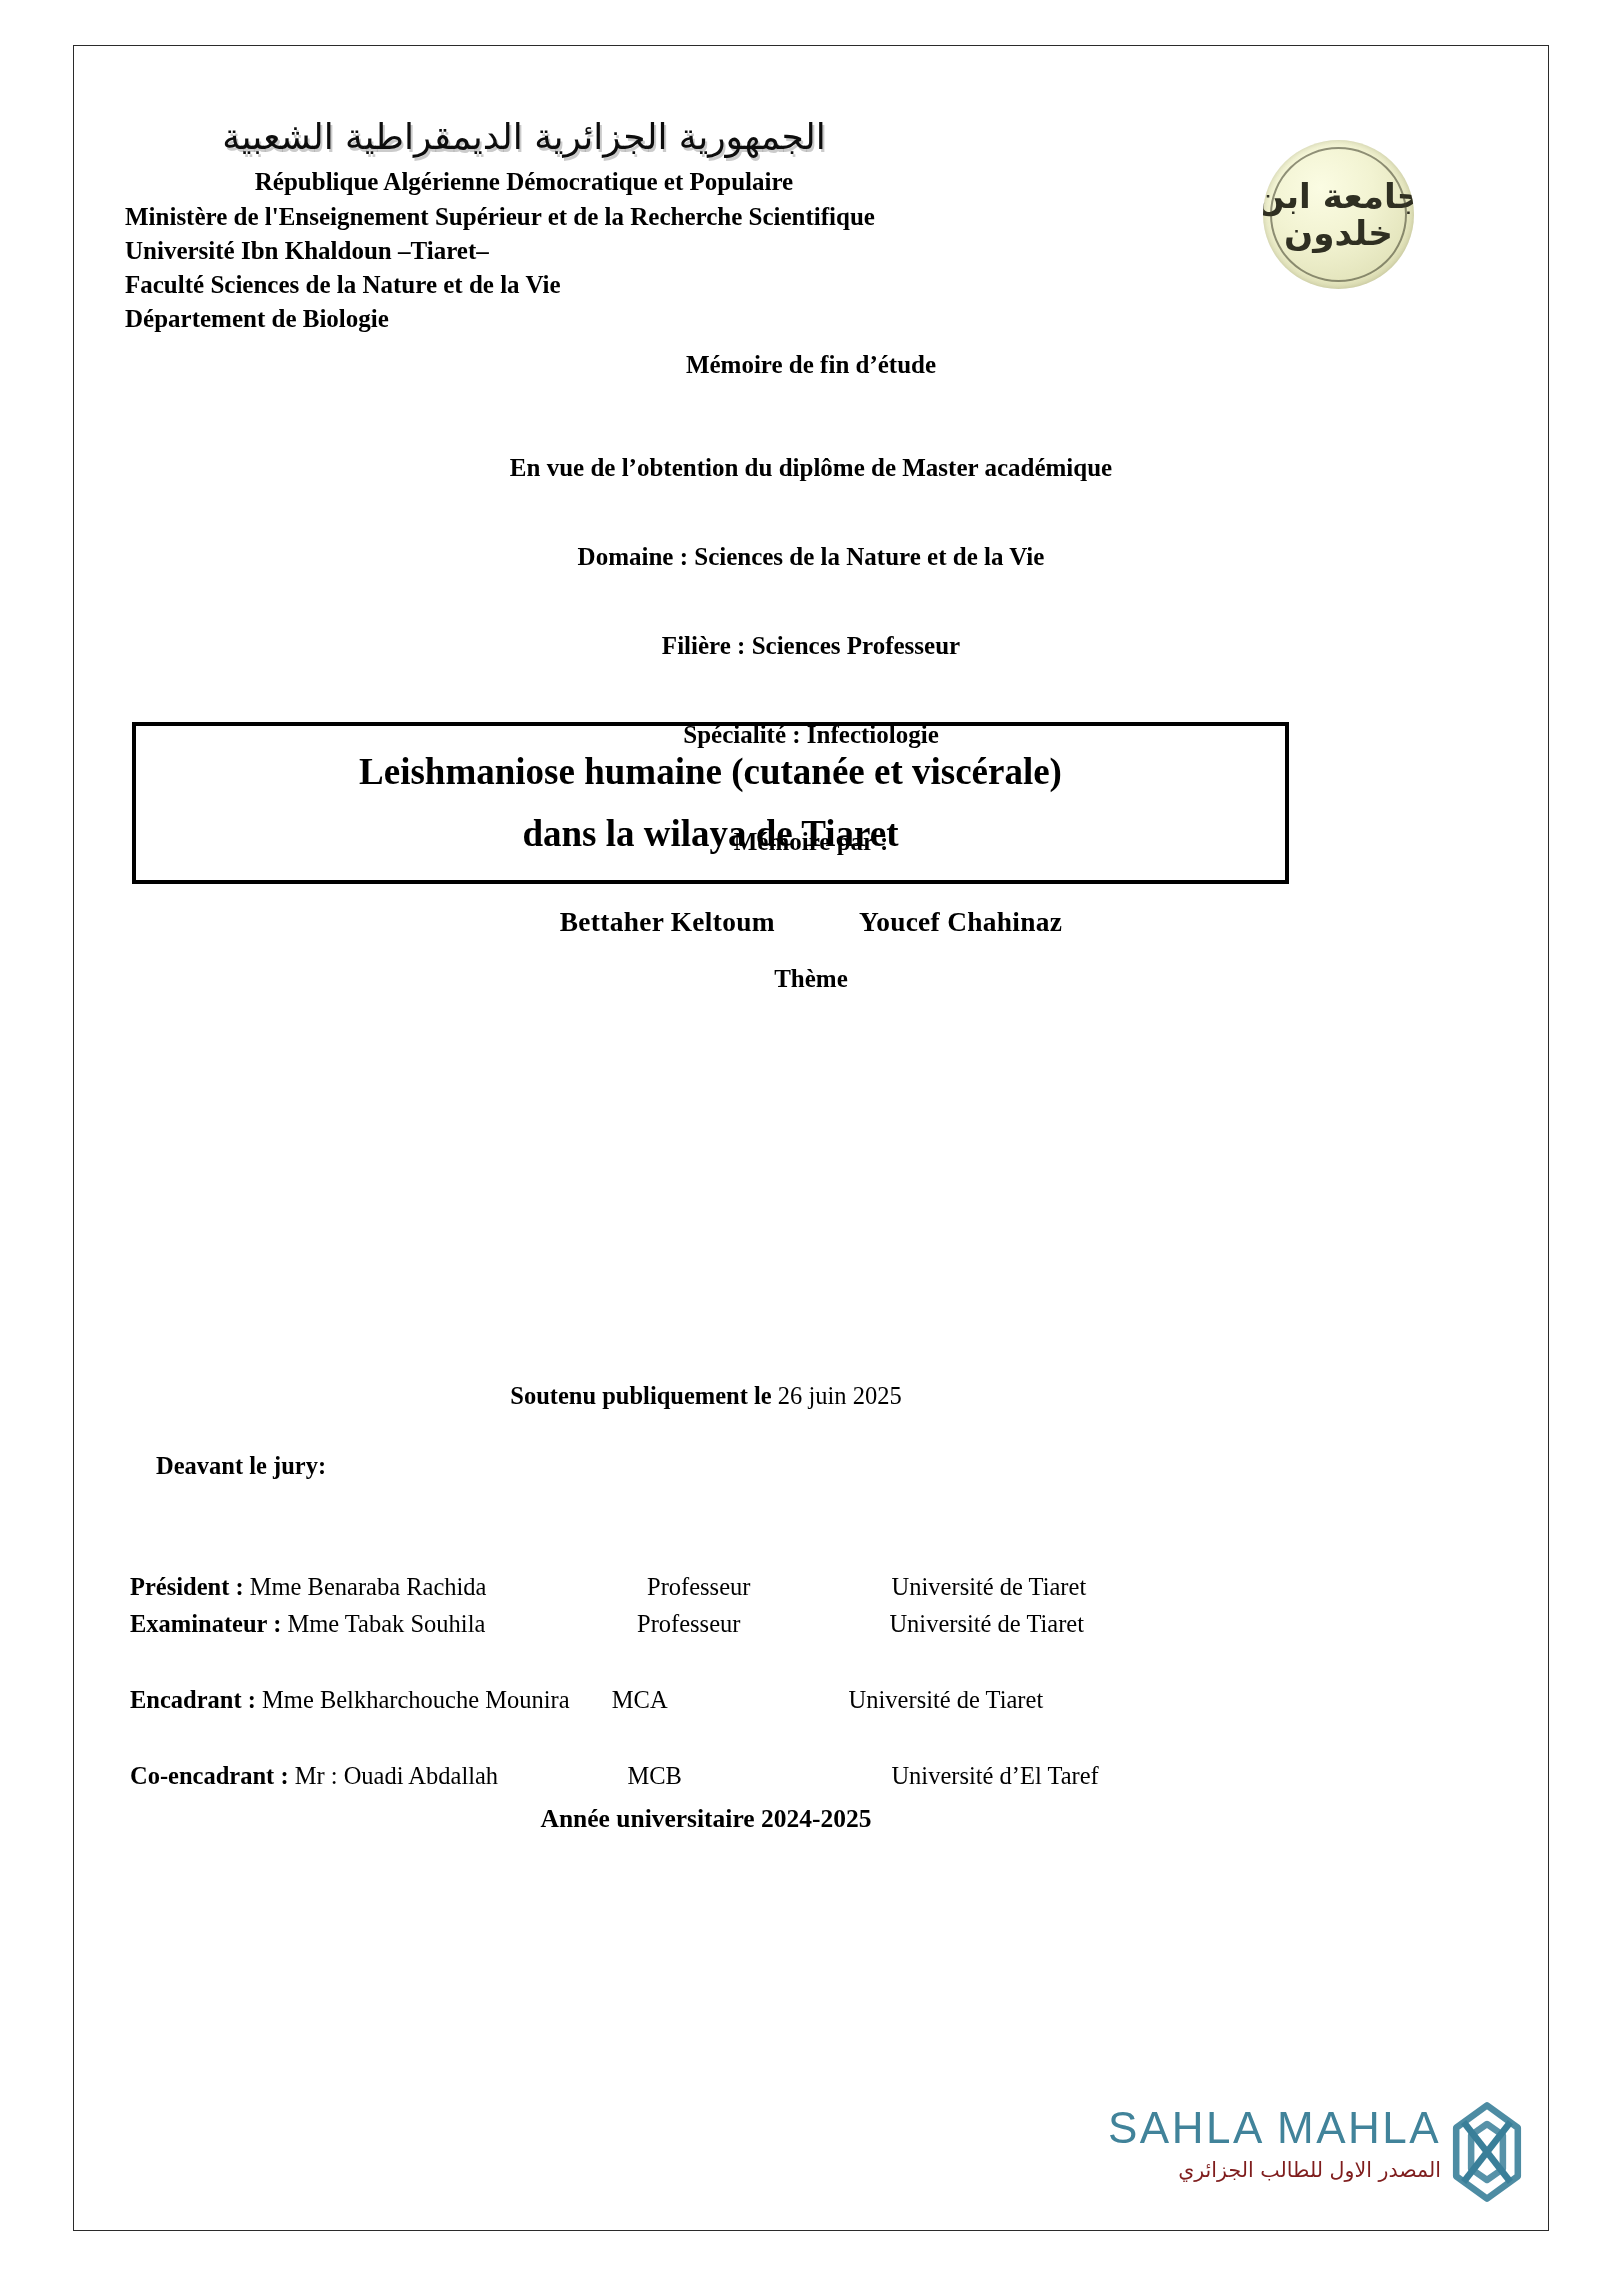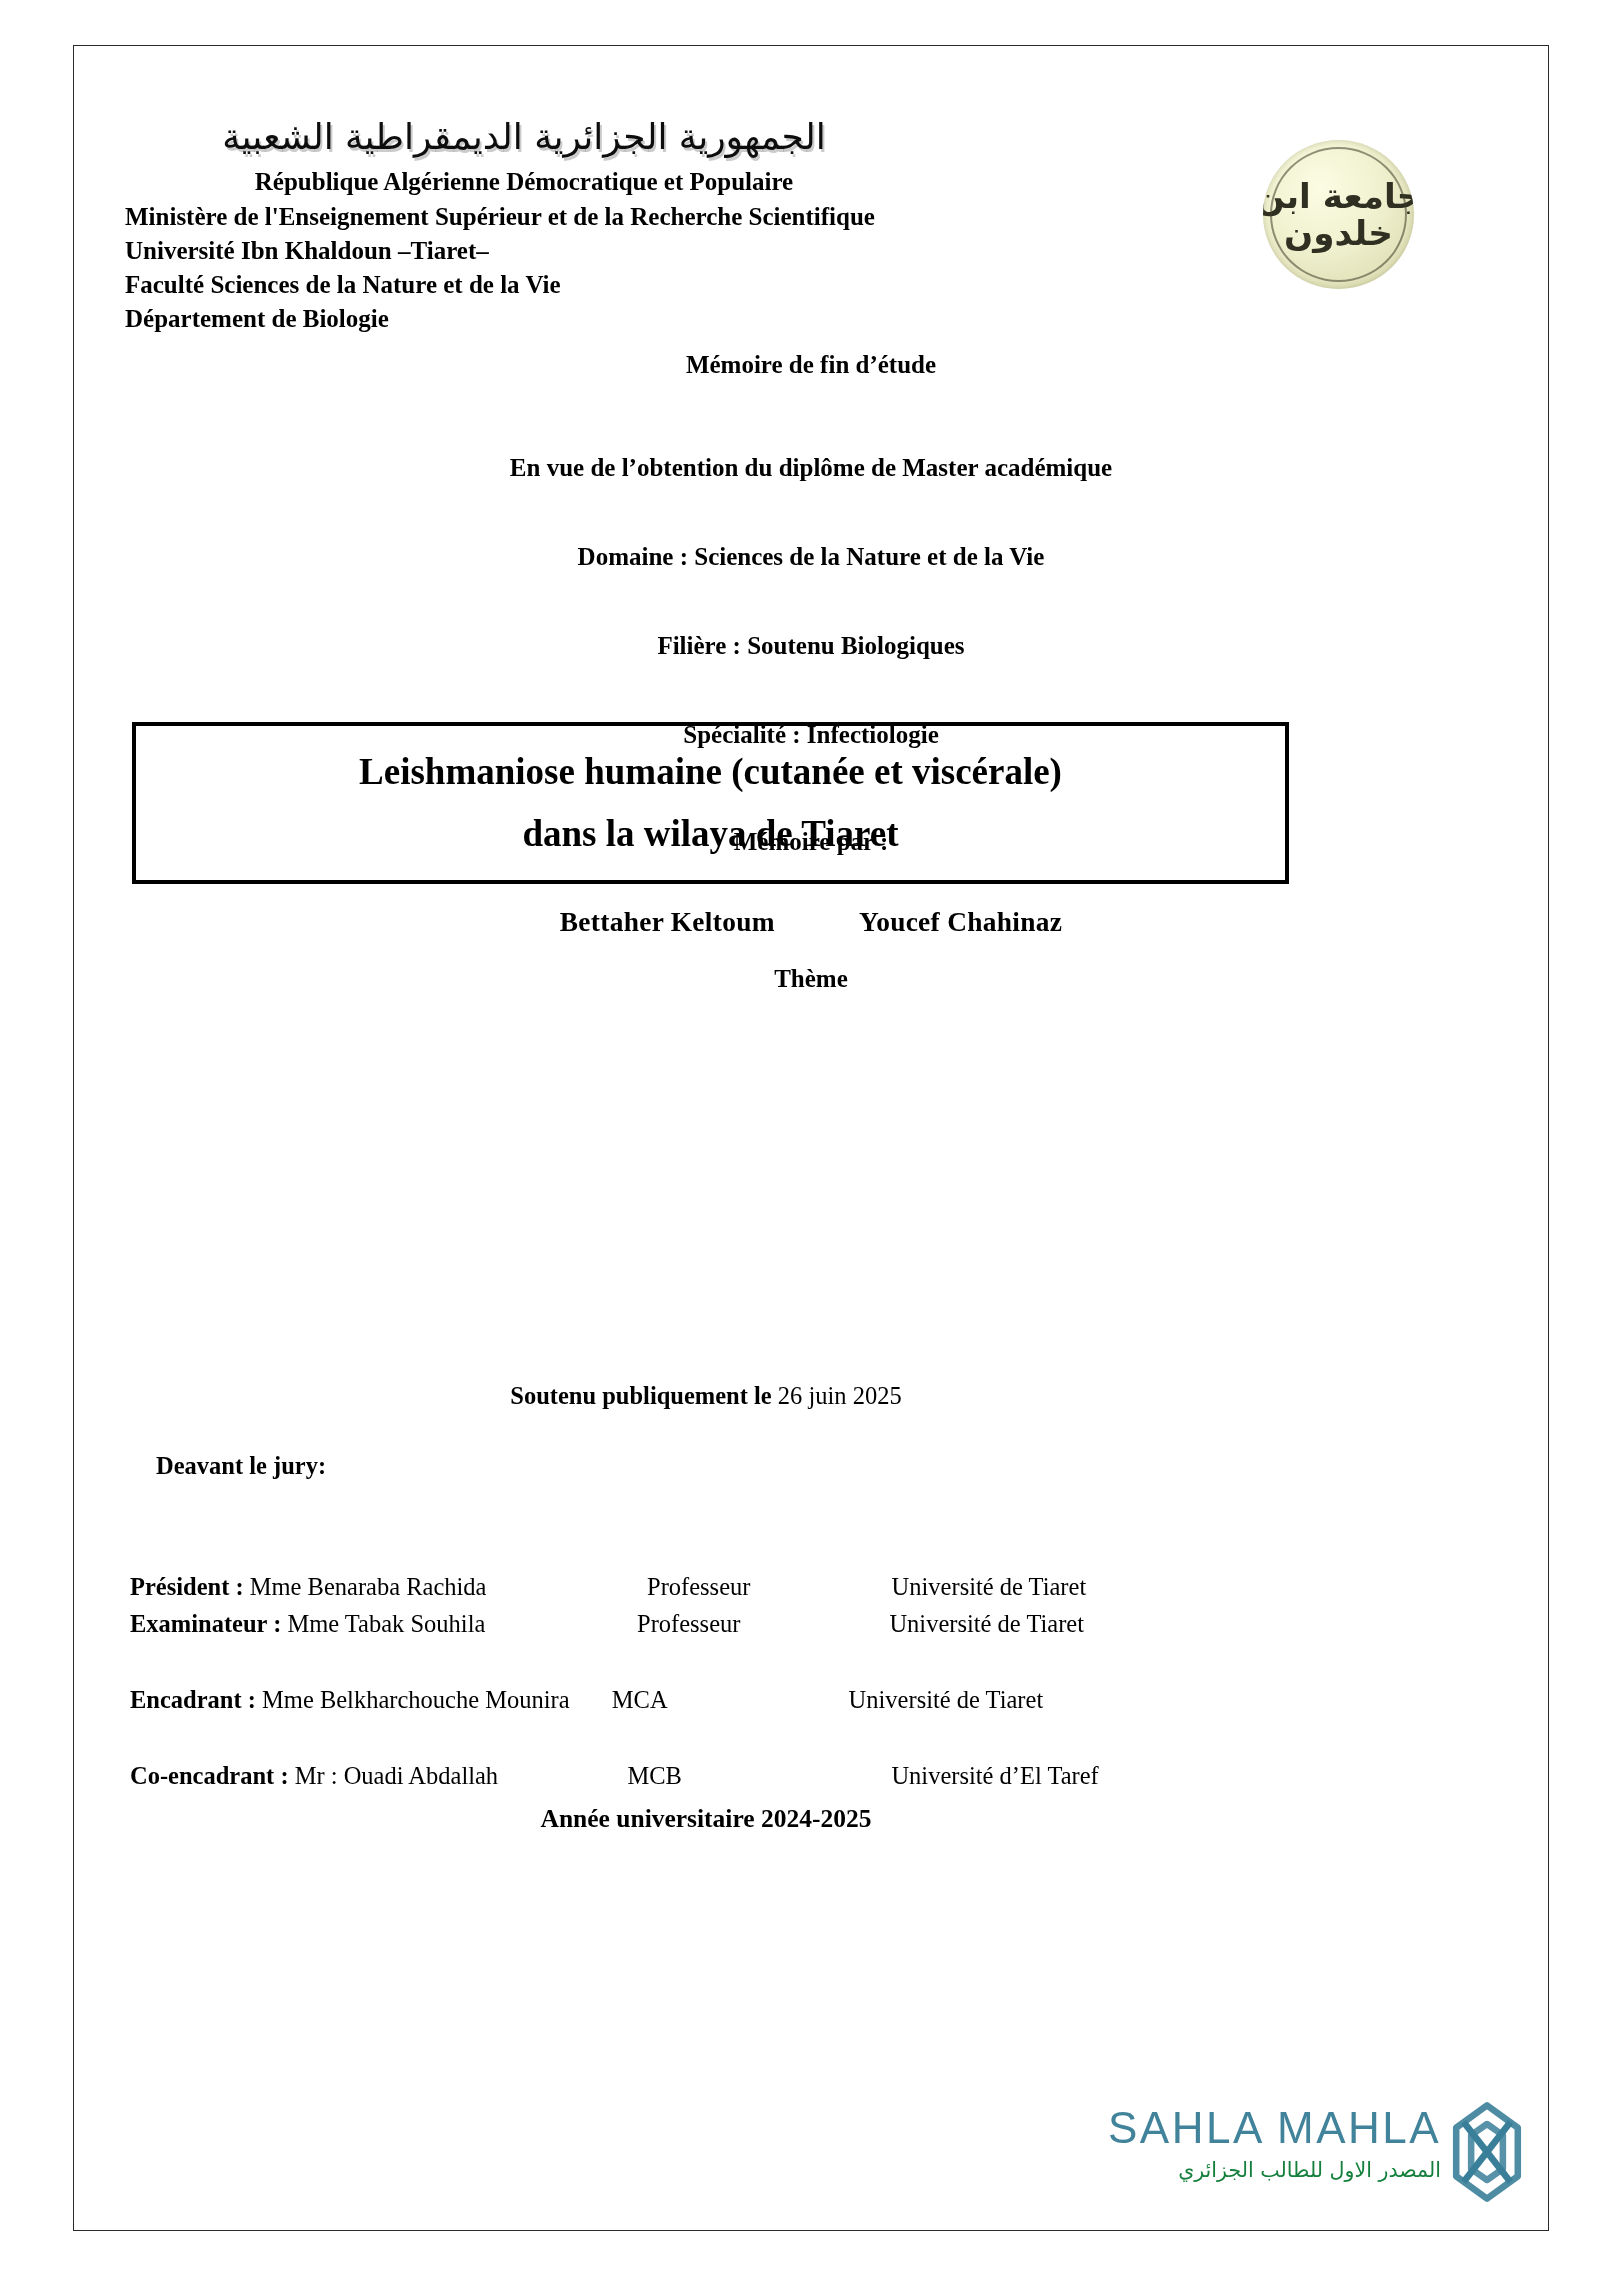--- a/index.html
+++ b/index.html
@@ -252,21 +252,21 @@
     font-size: 44px;
     letter-spacing: 2.5px;
     color: #41839a;
     line-height: 1;
     white-space: nowrap;
     text-align: right;
   }
   .wm-sub {
     font-family: "DejaVu Sans", sans-serif;
     font-size: 20.6px;
-    color: #15803d;
+    color: #7f1d1d;
     direction: rtl;
     margin-top: 7.8px;
     white-space: nowrap;
     text-align: right;
   }
   .wm-mark {
     position: absolute;
     left: 337px;
     top: 0px;
     width: 84px;
@@ -300,21 +300,21 @@
     </div>
   </div>
 
   <div class="center-block">
     <div class="cb-line">Mémoire de fin d’étude</div>
     <div class="sp-1"></div>
     <div class="cb-line">En vue de l’obtention du diplôme de Master académique</div>
     <div class="sp-2"></div>
     <div class="cb-line">Domaine : Sciences de la Nature et de la Vie</div>
     <div class="sp-3"></div>
-    <div class="cb-line">Filière : Soutenu Biologiques</div>
+    <div class="cb-line">Filière : Sciences Professeur</div>
     <div class="sp-4"></div>
     <div class="cb-line">Spécialité : Infectiologie</div>
     <div class="sp-5"></div>
     <div class="cb-line">Mémoire par :</div>
     <div class="sp-6"></div>
     <div class="authors">
       <span>Bettaher Keltoum</span>
       <span class="gap"></span>
       <span>Youcef  Chahinaz</span>
     </div>

